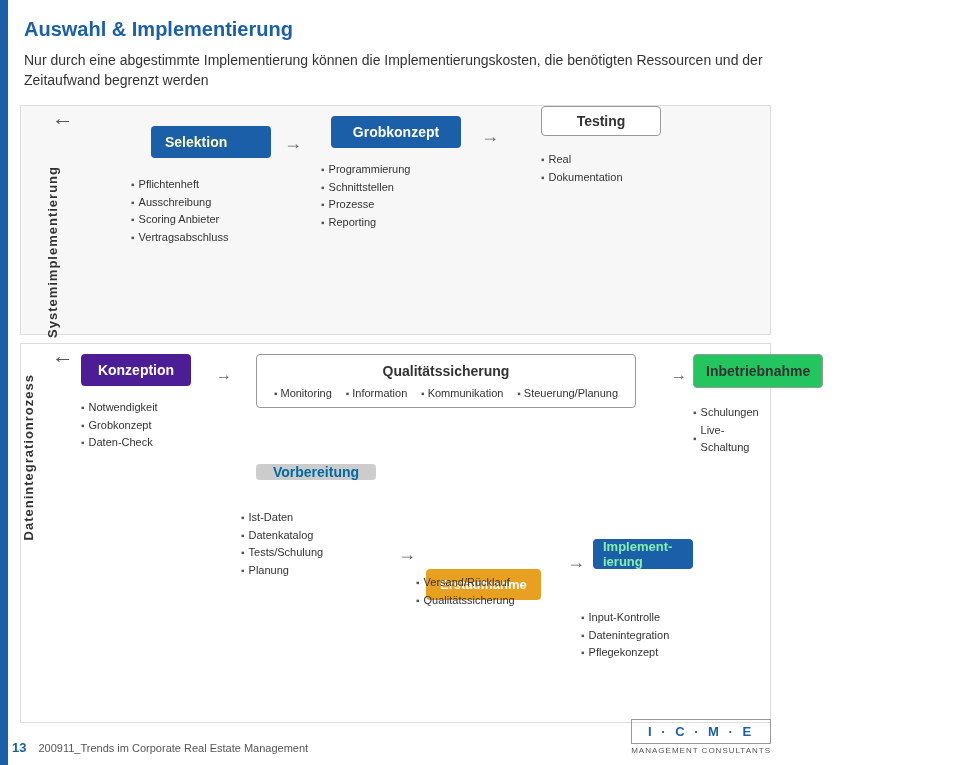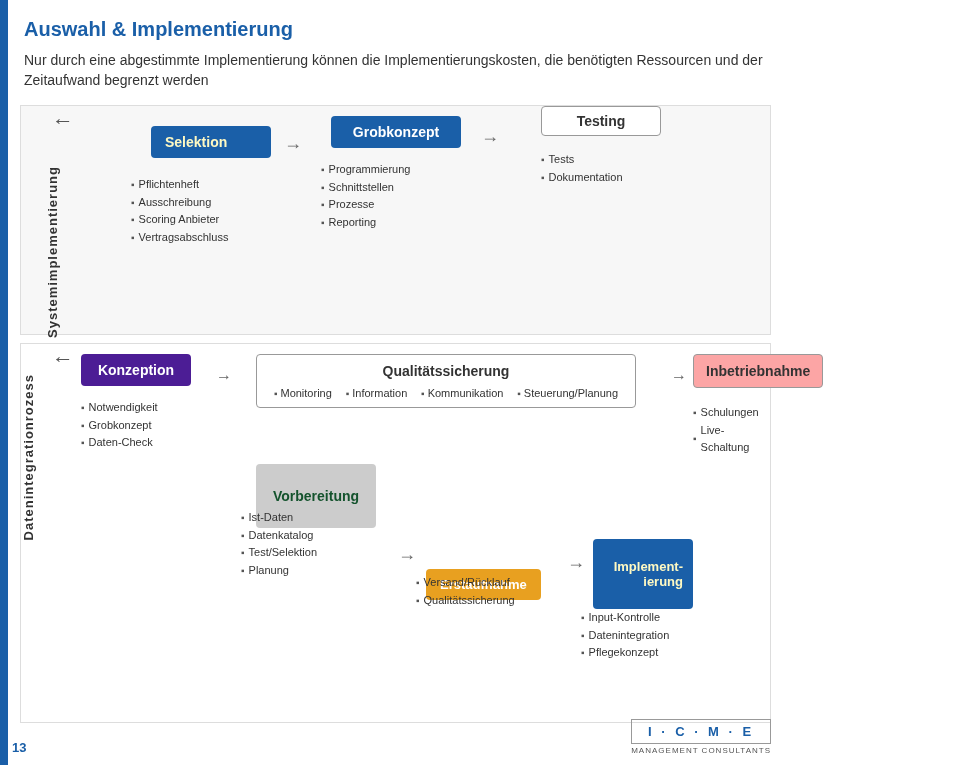--- a/index.html
+++ b/index.html
@@ -269,21 +269,21 @@
       left: 672px;
       top: 10px;
       border: 1.5px solid #999;
       border-radius: 4px;
       padding: 8px 12px;
       font-size: 14px;
       font-weight: bold;
       color: #333;
       text-align: center;
       min-width: 110px;
-      background: #fca5a5;
+      background: #22c55e;
     }
 
     .inbet-bullets {
       position: absolute;
       left: 672px;
       top: 60px;
       font-size: 11px;
       color: #333;
       line-height: 1.6;
     }
@@ -300,23 +300,23 @@
       color: #555;
       font-size: 10px;
     }
 
     
     .box-vorbereitung {
       position: absolute;
       left: 235px;
       top: 120px;
       background: #ccc;
-      color: #14532d;
-      border-radius: 4px;
-      padding: 24px 14px;
+      color: #0369a1;
+      border-radius: 4px;
+      padding: 0 14px;
       font-size: 14px;
       font-weight: bold;
       min-width: 120px;
       text-align: center;
     }
 
     .vorb-bullets {
       position: absolute;
       left: 220px;
       top: 165px;
@@ -375,27 +375,27 @@
       color: #555;
       font-size: 10px;
     }
 
     
     .box-implementierung {
       position: absolute;
       left: 572px;
       top: 195px;
       background: #1a5fa8;
-      color: #fef9c3;
-      border-radius: 4px;
-      padding: 20px 10px;
+      color: #86efac;
+      border-radius: 4px;
+      padding: 0 10px;
       font-size: 13px;
       font-weight: bold;
       min-width: 100px;
-      text-align: right;
+      text-align: left;
     }
 
     .impl-bullets {
       position: absolute;
       left: 560px;
       top: 265px;
       font-size: 11px;
       color: #333;
       line-height: 1.6;
     }
@@ -540,21 +540,21 @@
     </ul>
 
     <div style="position:absolute; left:460px; top:20px; font-size:18px; color:#666;">→</div>
 
     <div class="box-testing-container">
       <div class="box-testing">
         <span>Testing</span>
       </div>
       <ul class="testing-bullets">
         <li>
-            <span>Tests</span>
+            <span>Real</span>
           </li>
         <li>
             <span>Dokumentation</span>
           </li>
       </ul>
     </div>
   </div>
 
   <div class="dataint-section">
 
@@ -606,21 +606,21 @@
     <div class="box-vorbereitung">Vorbereitung</div>
 
     <ul class="vorb-bullets">
       <li>
           <span>Ist-Daten</span>
         </li>
       <li>
           <span>Datenkatalog</span>
         </li>
       <li>
-          <span>Test/Selektion</span>
+          <span>Tests/Schulung</span>
         </li>
       <li>
           <span>Planung</span>
         </li>
     </ul>
 
     <div style="position:absolute; left:377px; top:200px; font-size:18px; color:#666;">→</div>
 
     <div class="box-erstaufnahme">
       <span>Erstaufnahme</span>
@@ -650,20 +650,21 @@
         </li>
       <li>
           <span>Pflegekonzept</span>
         </li>
     </ul>
   </div>
 
   <div class="footer">
     <div style="display:flex; align-items:center; gap:12px;">
       <span class="page-number">13</span>
+      <span style="font-size:11px; color:#555;">200911_Trends im Corporate Real Estate Management</span>
     </div>
     <div style="text-align:center;">
       <div class="footer-logo">
         <span style="color:#1a5fa8; font-weight:bold; letter-spacing:3px;">I · C · M · E</span>
       </div>
       <div style="font-size:8px; color:#555; letter-spacing:1px; margin-top:2px;">MANAGEMENT CONSULTANTS</div>
     </div>
   </div>
 </div>
 

